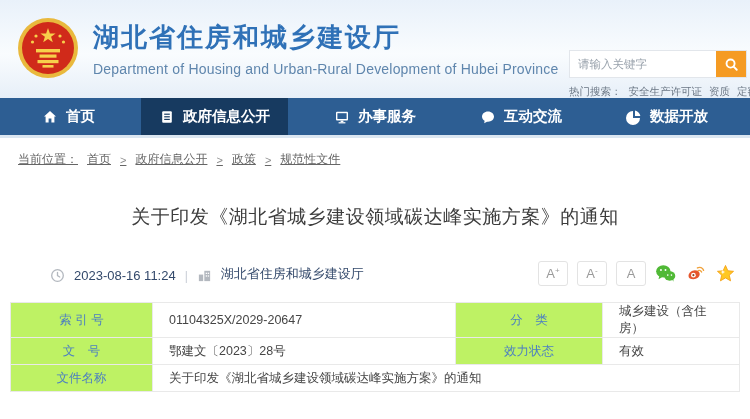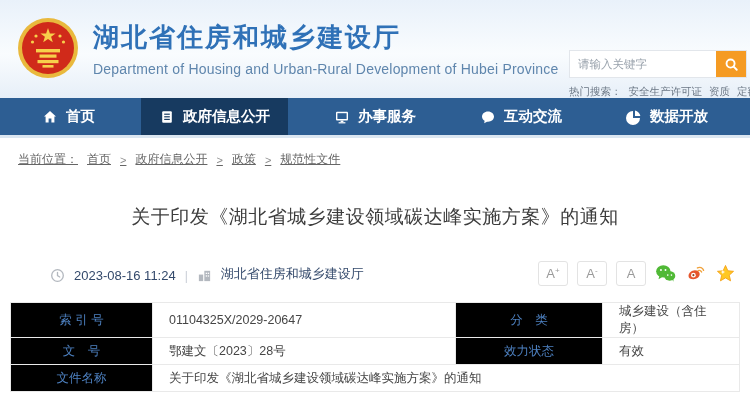--- a/index.html
+++ b/index.html
@@ -39,21 +39,21 @@
   .meta-left { display: flex; align-items: flex-end; gap: 9px; font-size: 13px; color: #33496b; }
   .meta-divider { color: #c9ced6; font-size: 12px; }
   .meta-right { display: flex; align-items: center; gap: 9px; }
   .font-btn { width: 30px; height: 25px; border: 1px solid #e3e3e3; border-radius: 3px; background: #fff; color: #9a9a9a; font-size: 13px; cursor: pointer; line-height: 1; }
   .font-btn sup { font-size: 8px; }
   .share-icon { width: 21px; height: 21px; cursor: pointer; display: block; }
   .icon { display: block; }
 
   
   .info-table { width: 730px; margin: 16px 10px 0; border-collapse: collapse; table-layout: fixed; font-size: 12.5px; }
-  .info-table th { background: #000000; color: #4d80c0; font-weight: normal; border: 1px solid #e9e9e9; height: 27px; text-align: center; }
+  .info-table th { background: #bef264; color: #4d80c0; font-weight: normal; border: 1px solid #e9e9e9; height: 27px; text-align: center; }
   .info-table td { border: 1px solid #e9e9e9; color: #454545; padding: 0 16px; text-align: left; background: #fff; }
 </style>
 </head>
 <body>
 
 <header class="header">
   <div class="brand">
     <svg class="emblem" viewBox="0 0 64 64">
       <circle cx="32" cy="32" r="30" fill="#e9b93d"></circle>
       <circle cx="32" cy="32" r="26" fill="#d02a1a"></circle>

